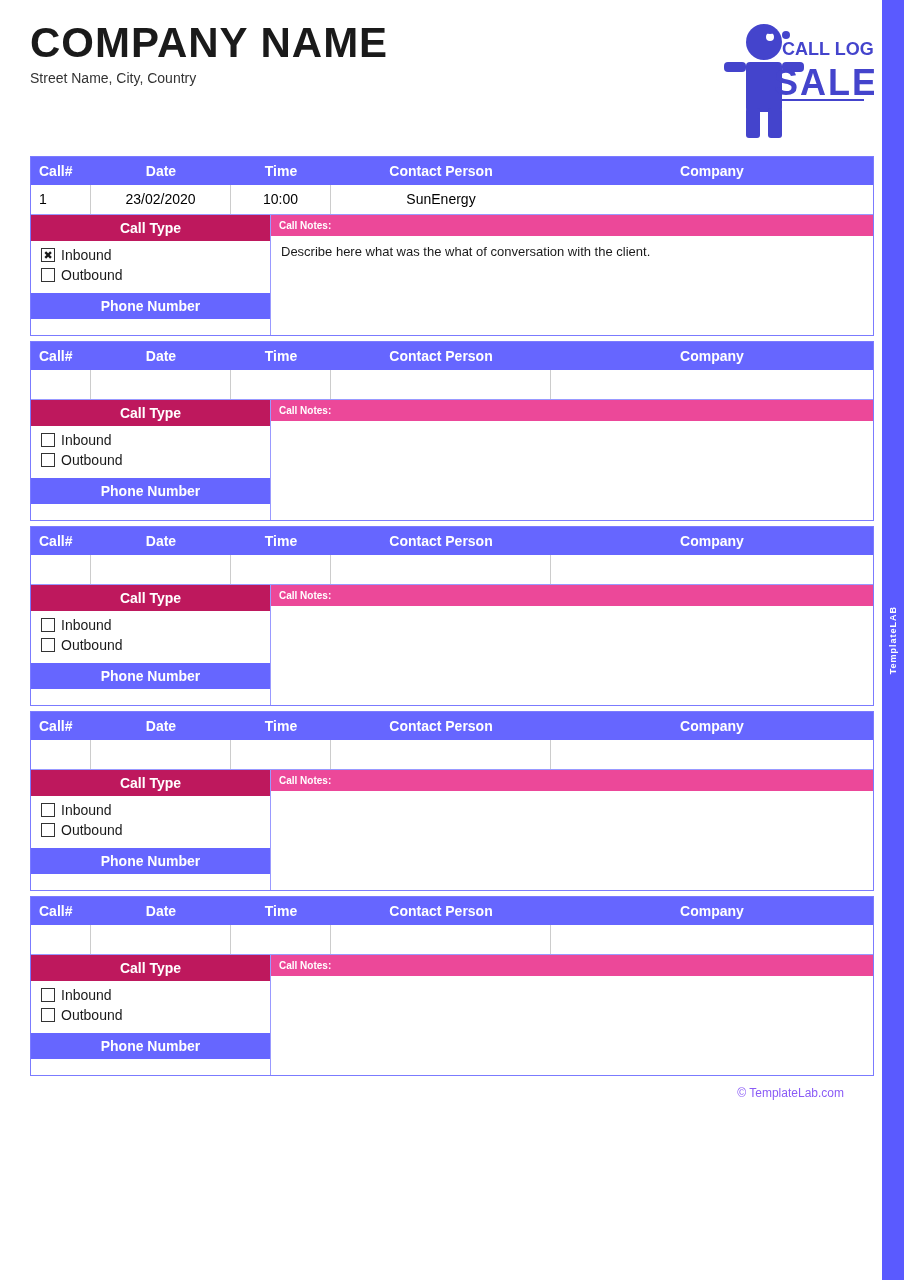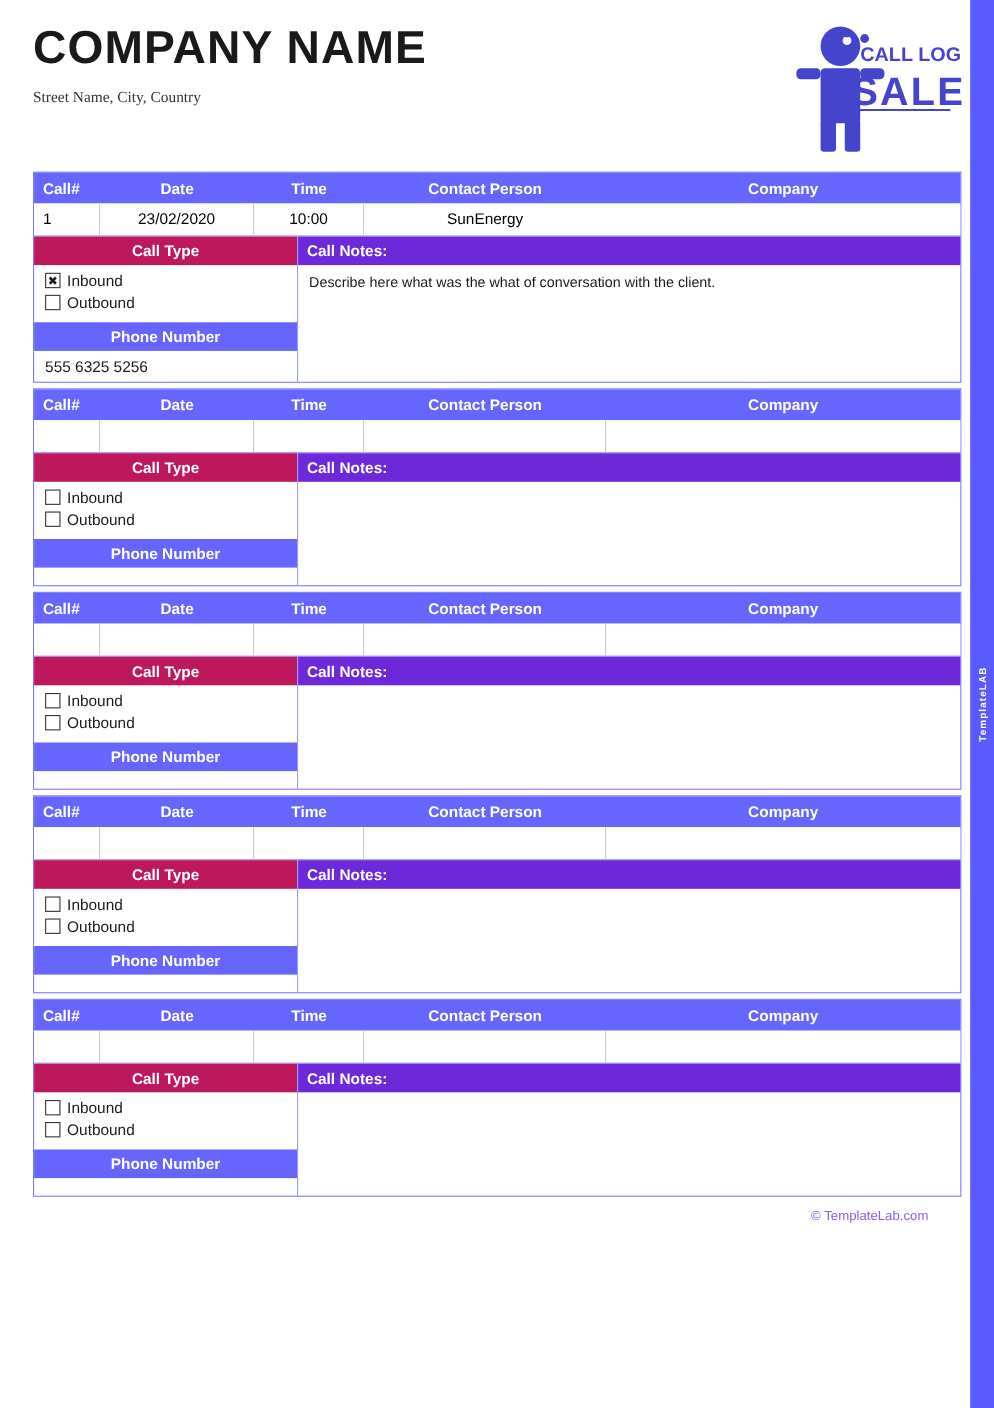--- a/index.html
+++ b/index.html
@@ -22,22 +22,21 @@
     .company-name {
       font-size: 42px;
       font-weight: 900;
       color: #1a1a1a;
       letter-spacing: 1px;
       line-height: 1.1;
     }
     .street-address {
       font-size: 14px;
       color: #333;
-      margin-top: 16px;
-      font-family: Liberation Serif, serif;
+      margin-top: 4px;
     }
 
     
     .logo-container {
       width: 200px;
       height: 130px;
       position: relative;
       flex-shrink: 0;
     }
     .logo-bg {
@@ -160,24 +159,24 @@
     .phone-number-value {
       padding: 6px 10px;
       font-size: 14px;
       color: #1a1a1a;
     }
 
     .call-notes-section {
       padding: 0;
     }
     .call-notes-header {
-      background: #6d28d9;
+      background: #ec4899;
       color: white;
       font-weight: bold;
-      font-size: 14px;
+      font-size: 10px;
       padding: 5px 8px;
     }
     .call-notes-value {
       padding: 8px 10px;
       font-size: 13px;
       color: #1a1a1a;
     }
 
     .footer {
       text-align: right;
@@ -257,21 +256,20 @@
           <div class="call-type-option">
             <span class="checkbox checked">✖</span>
             <span>Inbound</span>
           </div>
           <div class="call-type-option">
             <span class="checkbox "></span>
             <span>Outbound</span>
           </div>
         </div>
         <div class="phone-number-header">Phone Number</div>
-        <div class="phone-number-value">555 6325 5256</div>
       </div>
       <div class="call-notes-section">
         <div class="call-notes-header">Call Notes:</div>
         <div class="call-notes-value">Describe here what was the what of conversation with the client.</div>
       </div>
     </div>
   </div>
     <div class="call-log-entry">
 
     <div class="entry-header">

